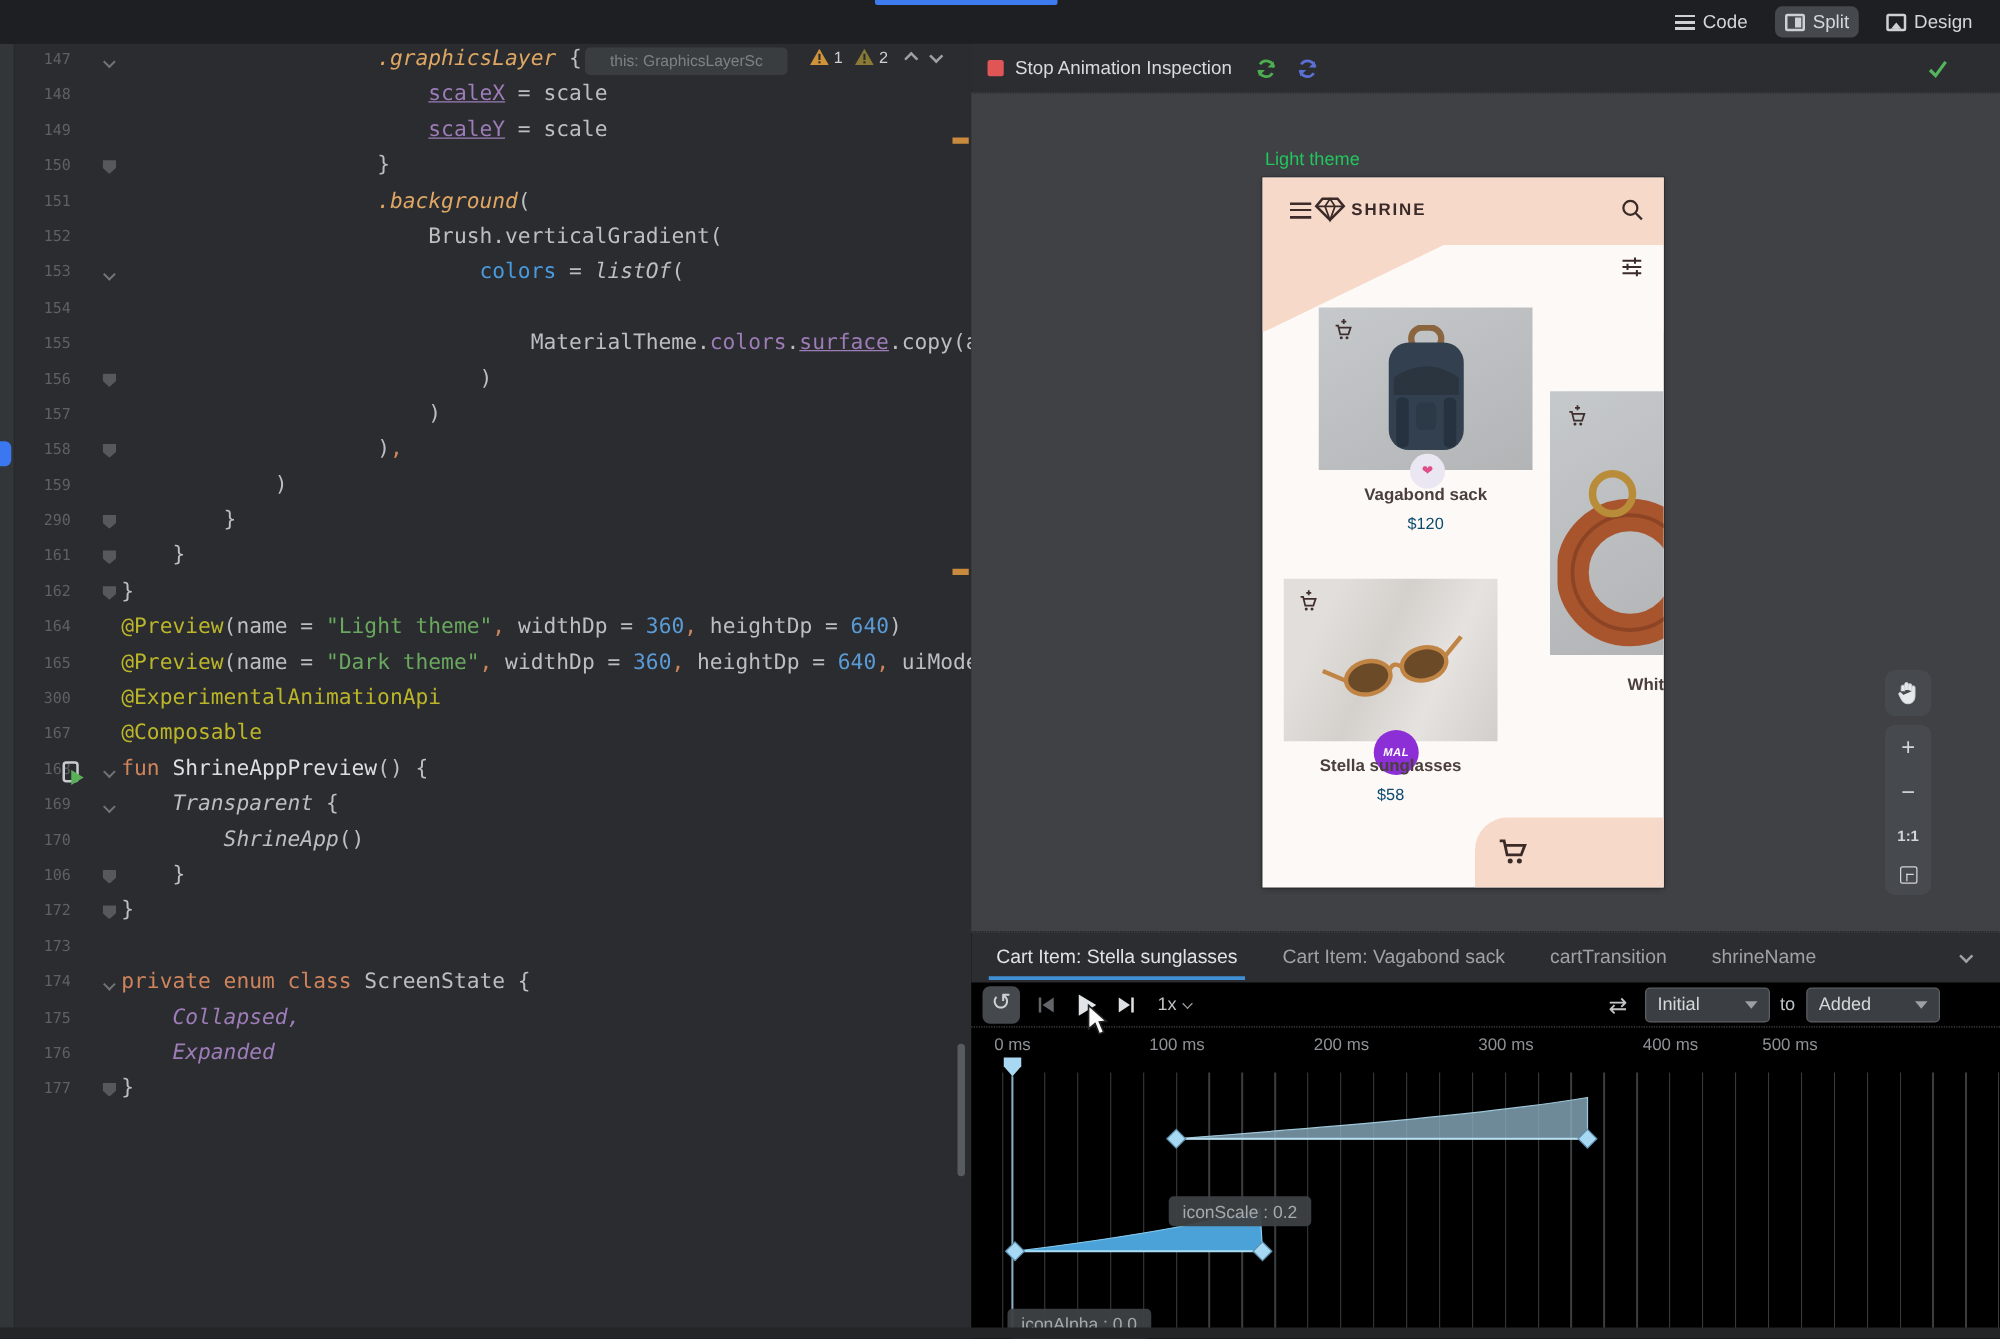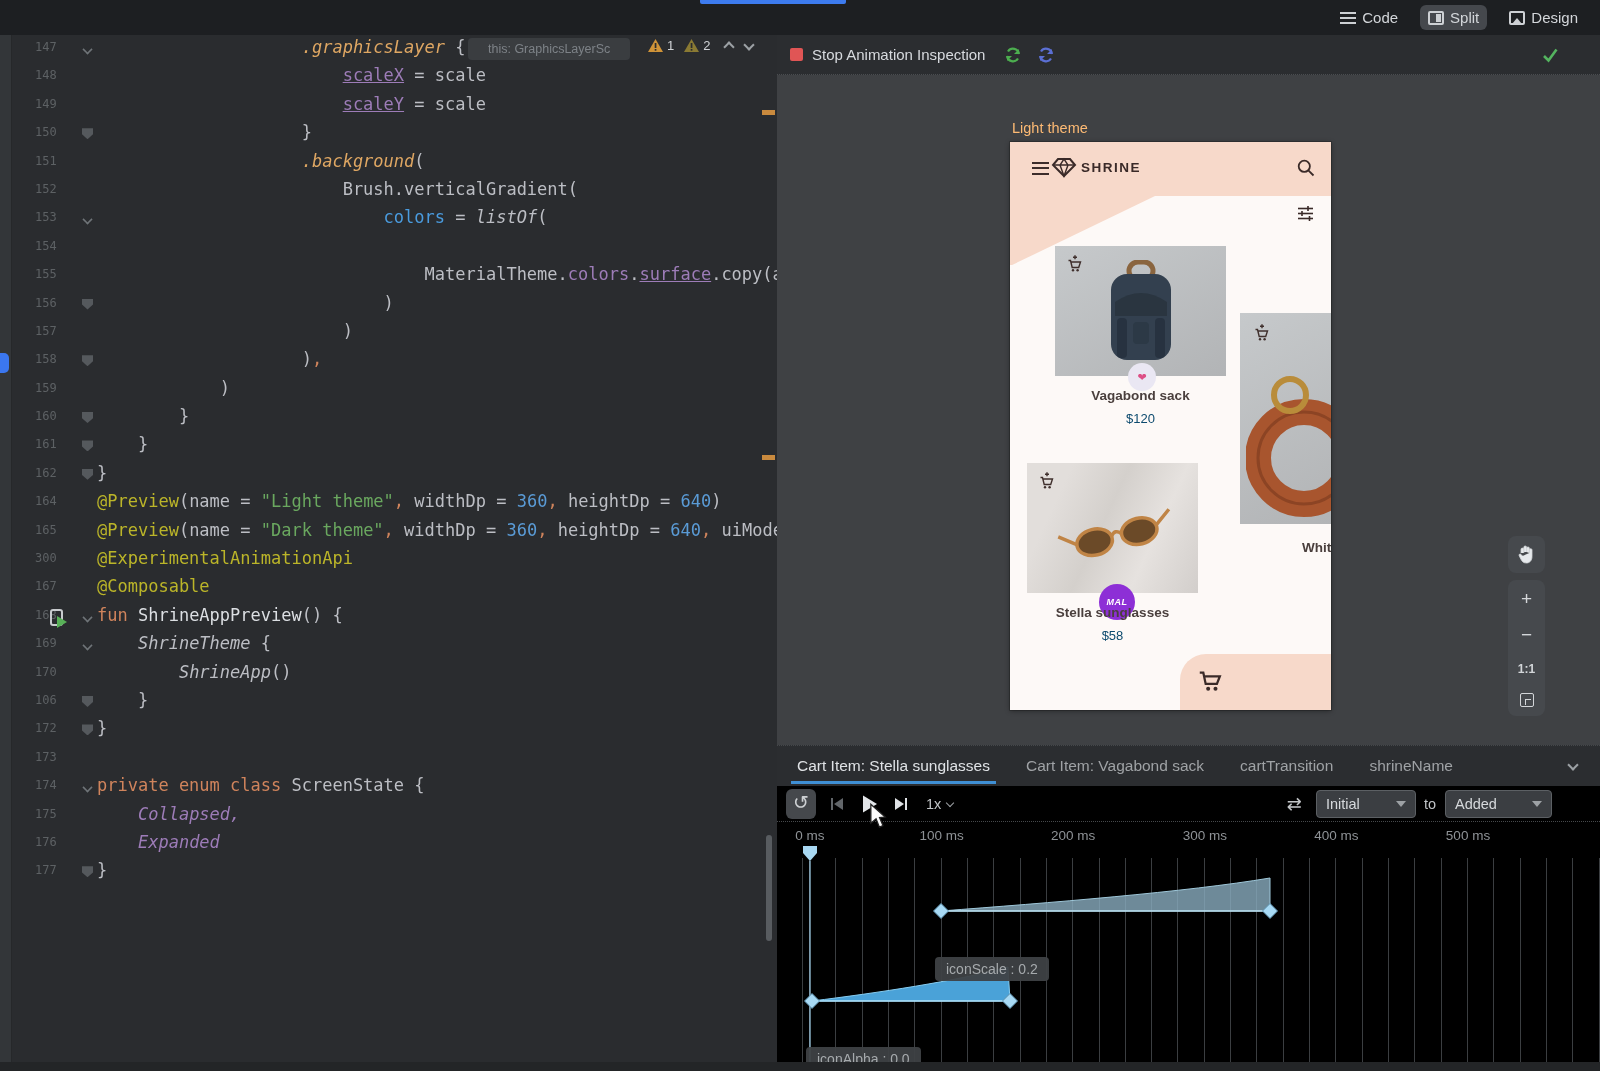--- a/index.html
+++ b/index.html
@@ -61,21 +61,21 @@
   
   #rpanel { left:777px; top:35px; width:823px; height:1036px; background:#2b2d30; }
   #anim-toolbar { left:0; top:0; width:823px; height:40px; background:#2b2d30; border-bottom:1px dotted #4a4d50;
      display:flex; align-items:center; }
   #stop-square { width:13px; height:13px; background:#e05555; border-radius:2px; margin-left:13px; flex:none; }
   #stop-label { color:#d7dade; font-size:15px; margin-left:9px; }
   .sync { width:20px; height:20px; flex:none; }
   #check-ok { position:absolute; right:40px; top:10px; width:20px; height:20px; }
 
   #viewport { left:0; top:40px; width:823px; height:670px; background:#3f4144; overflow:hidden; }
-  #preview-label { left:235px; top:45px; font-size:14.5px; color:#fdba74; }
+  #preview-label { left:235px; top:45px; font-size:14.5px; color:#22c55e; }
   
   #phone { left:233px; top:67px; width:321px; height:568px; background:#fdf9f7; overflow:hidden;
      box-shadow:0 1px 5px rgba(0,0,0,.4), 0 0 0 1px rgba(0,0,0,.18); }
   #ph-header { left:0; top:0; width:321px; height:123px; background:#f7d9ca; }
   #ph-sheet { left:0; top:54px; width:321px; height:514px; background:#fdf9f7;
      clip-path:polygon(0 70px, 145px 0, 100% 0, 100% 100%, 0 100%); }
   #ph-menu { left:22px; top:20px; width:17px; height:13px; }
   #ph-menu::before { content:""; position:absolute; inset:0;
      background:linear-gradient(#3c2c2a 0 2px, transparent 2px 5px, #3c2c2a 5px 7px, transparent 7px 11px, #3c2c2a 11px 13px); }
   #ph-title { left:71px; top:18px; font-size:13.5px; font-weight:bold; letter-spacing:1.5px; color:#3a2a28; }
@@ -231,21 +231,21 @@
         <div class="cl">
           <span class="ln">158</span>
           <span class="fold e"></span>
           <span class="ct">                    <span class="s-p">)</span><span class="s-kw">,</span></span>
         </div>
         <div class="cl">
           <span class="ln">159</span>
           <span class="ct">            <span class="s-p">)</span></span>
         </div>
         <div class="cl">
-          <span class="ln">160</span>
+          <span class="ln">290</span>
           <span class="fold e"></span>
           <span class="ct">        <span class="s-p">}</span></span>
         </div>
         <div class="cl">
           <span class="ln">161</span>
           <span class="fold e"></span>
           <span class="ct">    <span class="s-p">}</span></span>
         </div>
         <div class="cl">
           <span class="ln">162</span>
@@ -270,21 +270,21 @@
         </div>
         <div class="cl">
           <span class="ln">168</span>
           <span class="fold o"></span>
           <span class="runico"></span>
           <span class="ct"><span class="s-kw">fun </span><span class="s-fnc">ShrineAppPreview</span><span class="s-p">() {</span></span>
         </div>
         <div class="cl">
           <span class="ln">169</span>
           <span class="fold o"></span>
-          <span class="ct">    <span class="s-it">ShrineTheme</span><span class="s-p"> {</span></span>
+          <span class="ct">    <span class="s-it">Transparent</span><span class="s-p"> {</span></span>
         </div>
         <div class="cl">
           <span class="ln">170</span>
           <span class="ct">        <span class="s-it">ShrineApp</span><span class="s-p">()</span></span>
         </div>
         <div class="cl">
           <span class="ln">106</span>
           <span class="fold e"></span>
           <span class="ct">    <span class="s-p">}</span></span>
         </div>
@@ -484,21 +484,21 @@
           <span class="tri"></span>
         </div>
       </div>
 
       <div id="ruler" class="abs">
           <div class="rlab" style="left: 33px;">0 ms</div>
           <div class="rlab" style="left: 164.6px;">100 ms</div>
           <div class="rlab" style="left: 296.2px;">200 ms</div>
           <div class="rlab" style="left: 427.8px;">300 ms</div>
           <div class="rlab" style="left: 559.4px;">400 ms</div>
-          <div class="rlab" style="left: 691px;">500 ms</div>
+          <div class="rlab" style="left: 655px;">500 ms</div>
         </div>
       <div id="grid" class="abs"></div>
 
       <svg id="tl-svg" class="abs" viewBox="0 0 823 226">
         <polygon points="26,6 40,6 40,13 33,21 26,13" fill="#a8d8f2"></polygon>
         <line x1="33" y1="21" x2="33" y2="226" stroke="#a8d8f2" stroke-width="1.5" opacity="0.8"></line>
         <path d="M164 71 C 270 63 410 52 493 38 L493 71 Z" fill="rgba(137,172,191,0.8)" stroke="#9ec7d9" stroke-width="1"></path>
         <line x1="164" y1="71" x2="493" y2="71" stroke="#b7dcec" stroke-width="1.6"></line>
         <path d="M164 71 l7.5 -7.5 7.5 7.5 -7.5 7.5 Z" transform="translate(-7.5,0)" fill="#a7d9f4" stroke="#5d90ad"></path>
         <path d="M493 71 l7.5 -7.5 7.5 7.5 -7.5 7.5 Z" transform="translate(-7.5,0)" fill="#a7d9f4" stroke="#5d90ad"></path>

